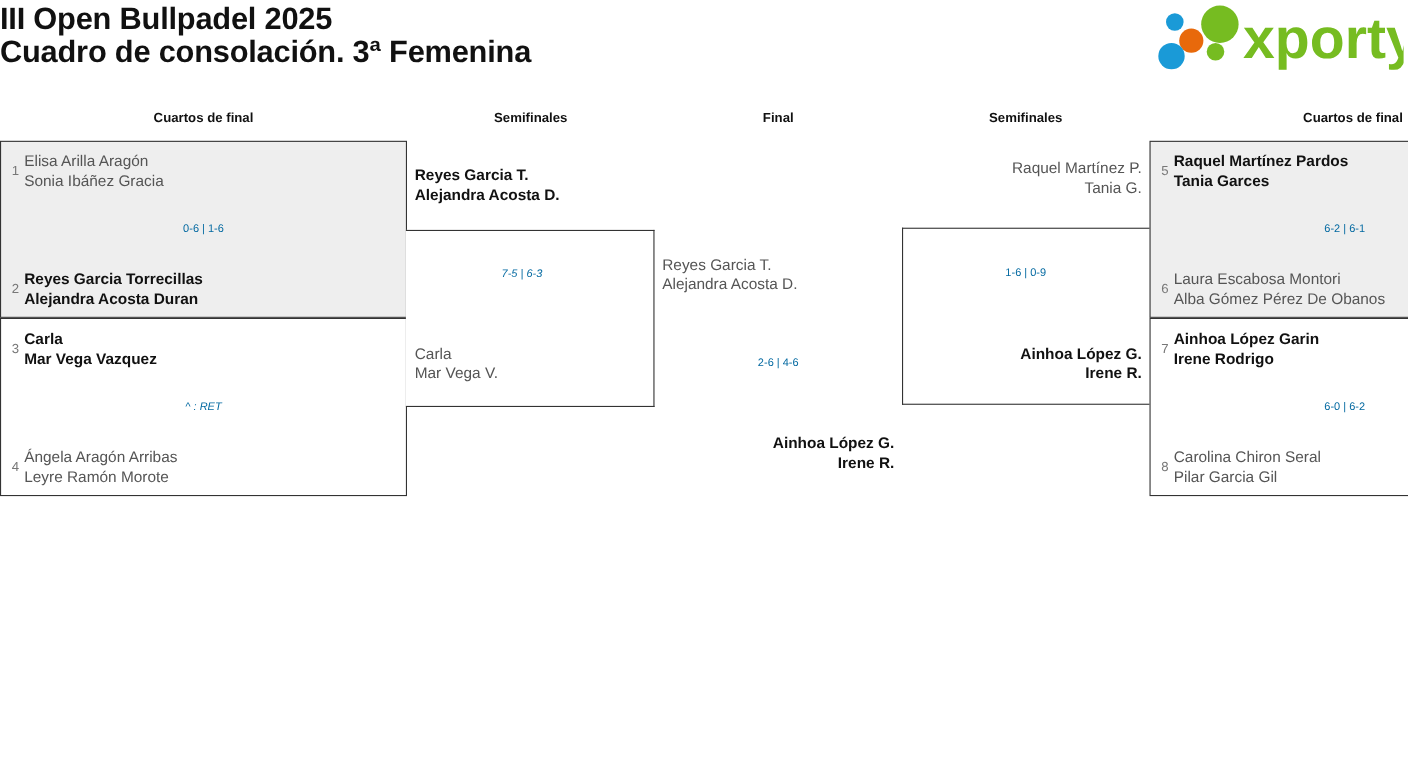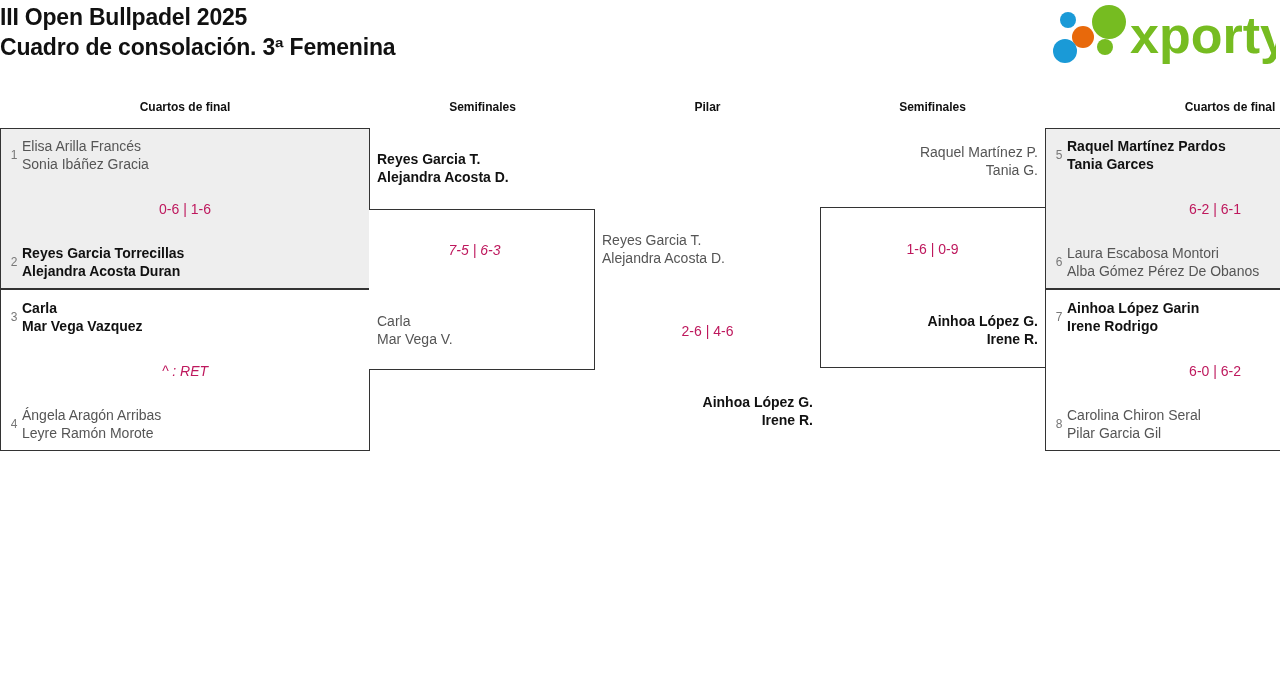--- a/index.html
+++ b/index.html
@@ -10,21 +10,21 @@
     font-family: "Liberation Sans", sans-serif;
     overflow: hidden;
   }
   #root { position: relative; width: 1280px; height: 697px; }
 
   
   .title-block {
     position: absolute; left: 0; top: 2px; width: 760px;
   }
   .title-line {
-    font-size: 23px; font-weight: 700; color: #111111;
+    font-size: 28px; font-weight: 700; color: #111111;
     line-height: 30px; letter-spacing: -0.2px; white-space: nowrap;
   }
 
   .logo { position: absolute; left: 1048px; top: 4px; width: 228px; height: 62px; }
   .logo svg { display: block; }
 
   
   .round-head {
     position: absolute; top: 97px;
     font-size: 12px; font-weight: 700; color: #111111;
@@ -49,21 +49,21 @@
     text-align: center; flex: 0 0 16px;
   }
   .team .names { display: flex; flex-direction: column; }
   .team.win .names { font-weight: 700; color: #111111; }
   .team.lose .names { font-weight: 400; color: #555555; }
   .team.ralign { justify-content: flex-end; align-items: center; }
   .team.ralign .names { text-align: right; }
 
   
   .score {
-    position: absolute; font-size: 14px; color: #be185d;
+    position: absolute; font-size: 10px; color: #0369a1;
     line-height: 18px; white-space: nowrap;
   }
   .score.r { text-align: right; }
   .score.c { text-align: center; }
 </style>
 </head>
 <body>
 
 <div id="root">
 
@@ -80,29 +80,29 @@
       <circle cx="17" cy="47" r="12" fill="#1a9ad7"></circle>
       <circle cx="57" cy="43" r="8" fill="#76bc21"></circle>
       <circle cx="61" cy="18" r="17" fill="#76bc21"></circle>
 
       <text x="82" y="49" font-family="'Liberation Sans', sans-serif" font-size="52" font-weight="700" fill="#76bc21">xporty</text>
     </svg>
   </div>
 
   <div class="round-head" style="left:0px;   width:370px;">Cuartos de final</div>
   <div class="round-head" style="left:370px; width:225px;">Semifinales</div>
-  <div class="round-head" style="left:595px; width:225px;">Pilar</div>
+  <div class="round-head" style="left:595px; width:225px;">Final</div>
   <div class="round-head" style="left:820px; width:225px;">Semifinales</div>
   <div class="round-head" style="left:1045px;width:370px;">Cuartos de final</div>
 
   <div class="mbox shaded" style="left:0px; top:128px; width:370px; height:161px;"></div>
   <div class="team lose" style="left:6px; top:137px;">
     <span class="seed">1</span>
     <span class="names">
-      <span>Elisa Arilla Francés</span>
+      <span>Elisa Arilla Aragón</span>
       <span>Sonia Ibáñez Gracia</span>
     </span>
   </div>
   <div class="score c" style="left:0px; top:200px; width:370px;">0-6 | 1-6</div>
   <div class="team win" style="left:6px; top:244px;">
     <span class="seed">2</span>
     <span class="names">
       <span>Reyes Garcia Torrecillas</span>
       <span>Alejandra Acosta Duran</span>
     </span>

